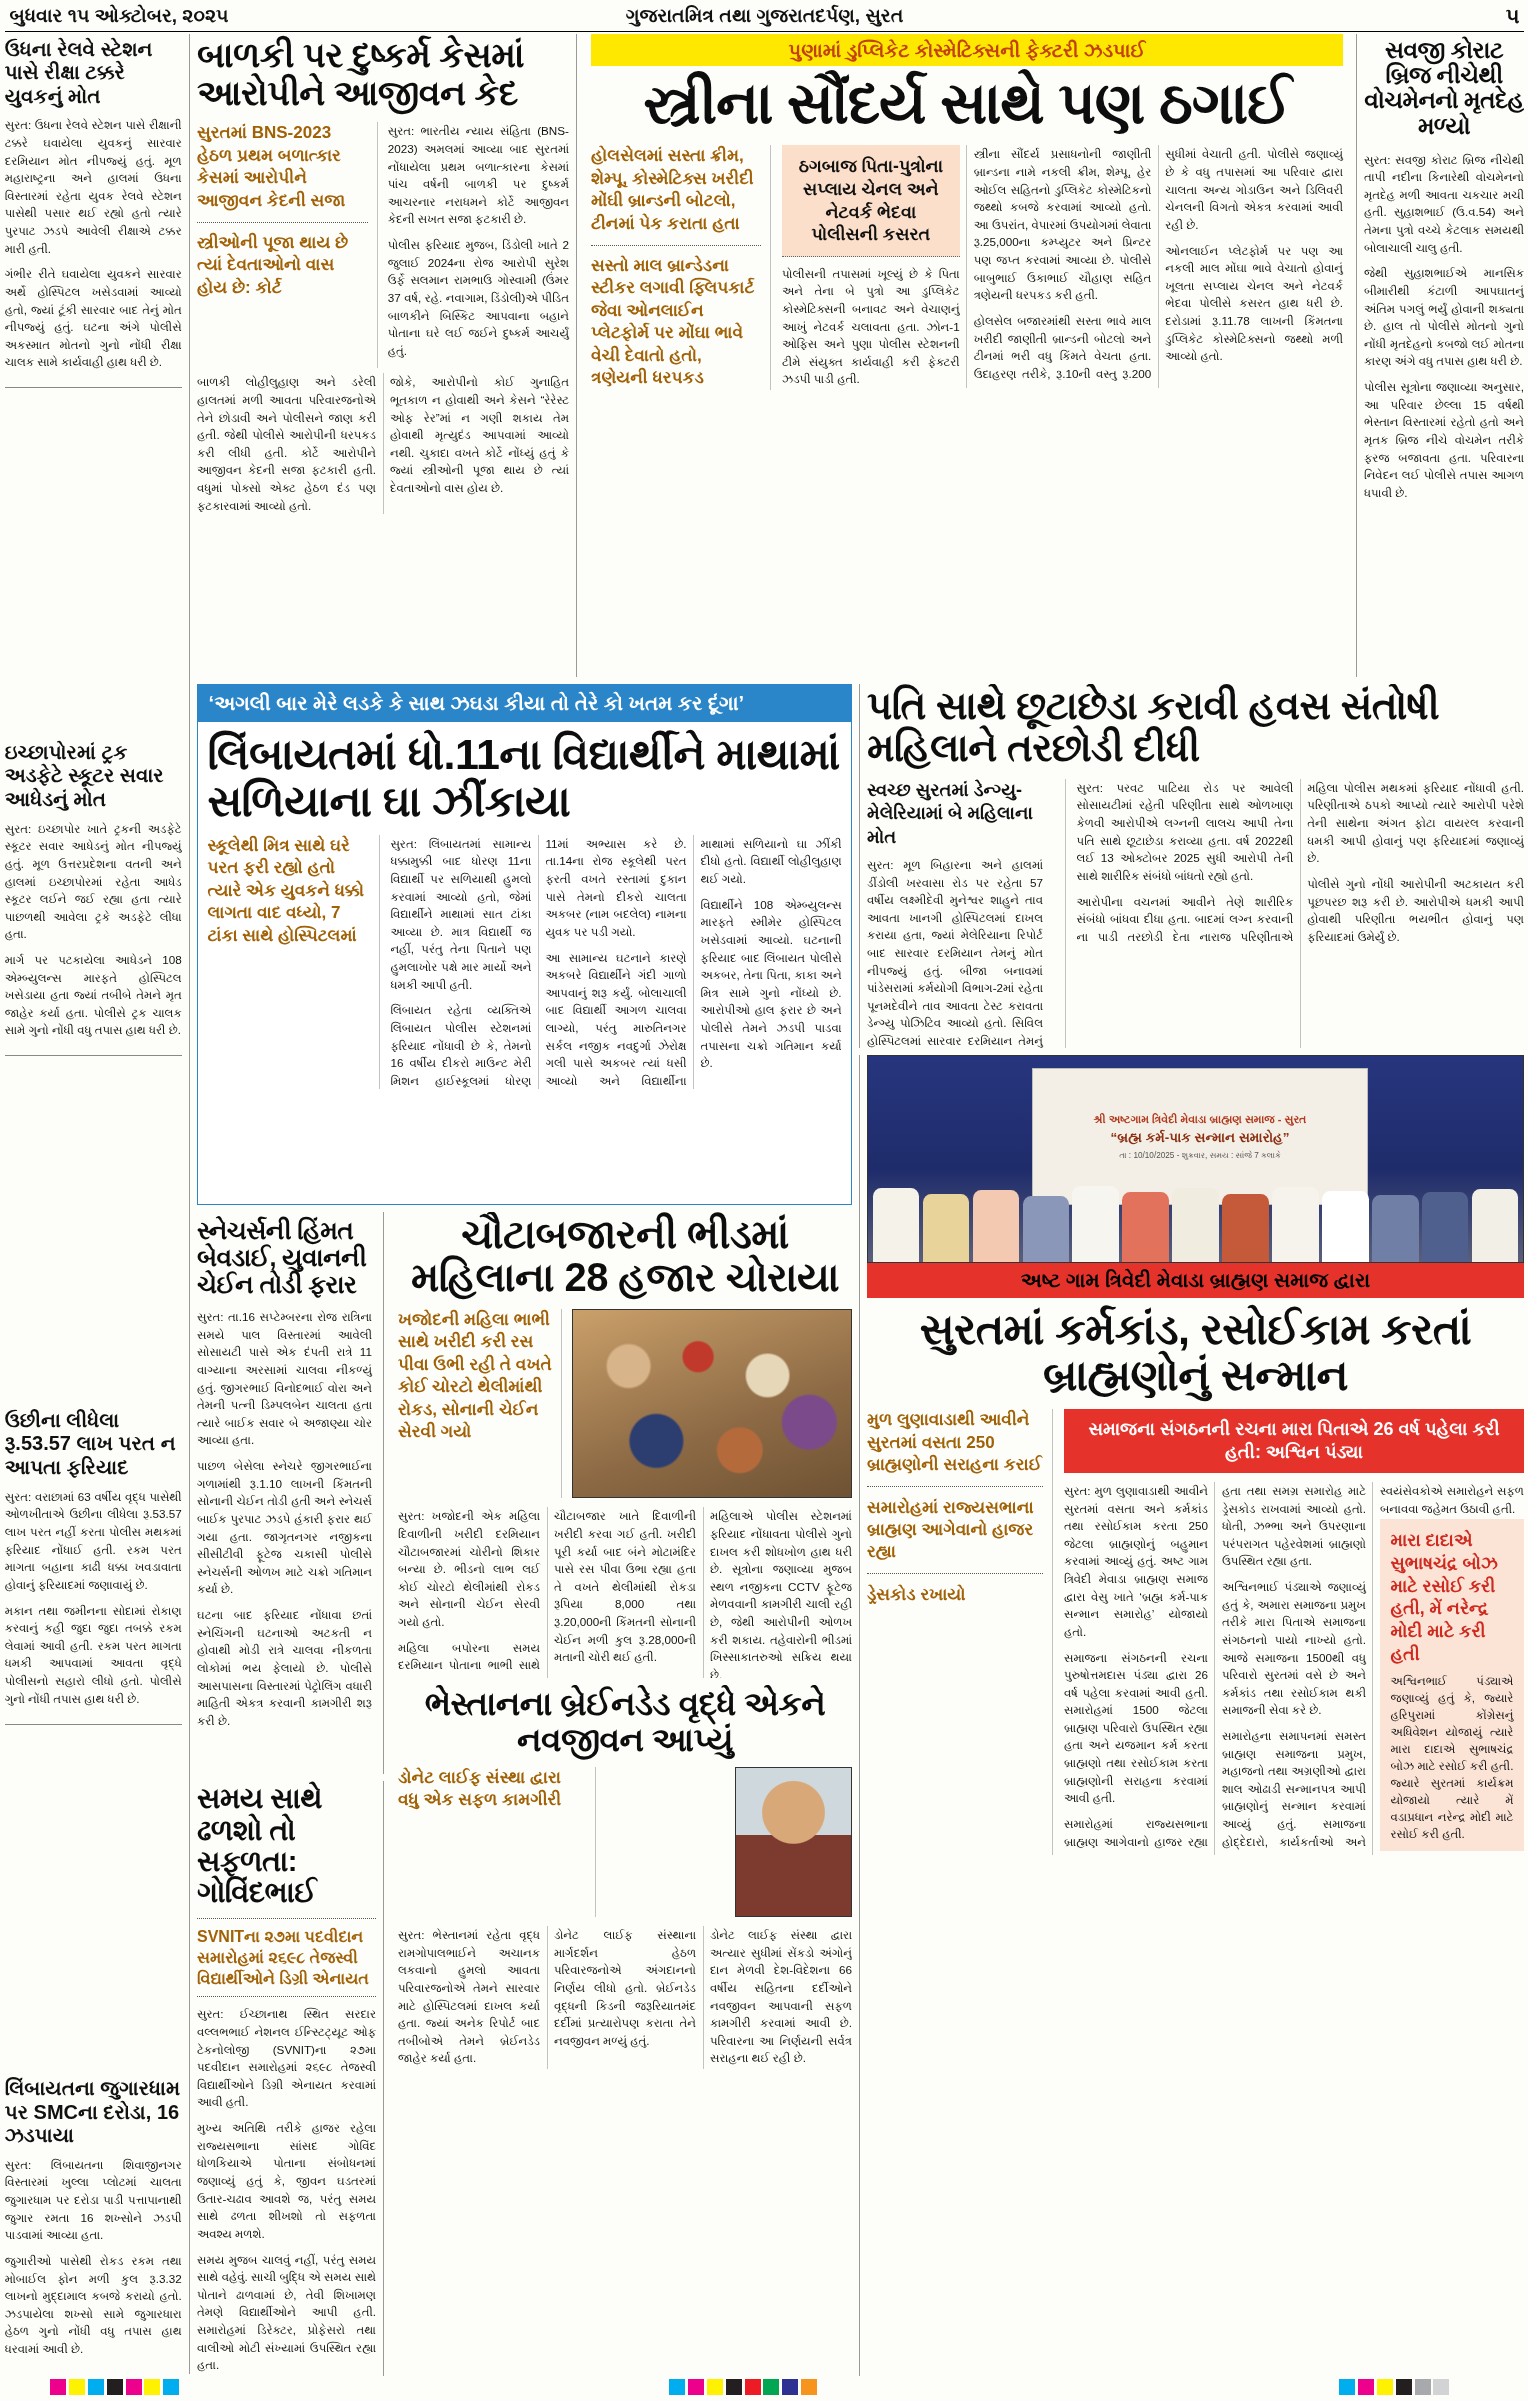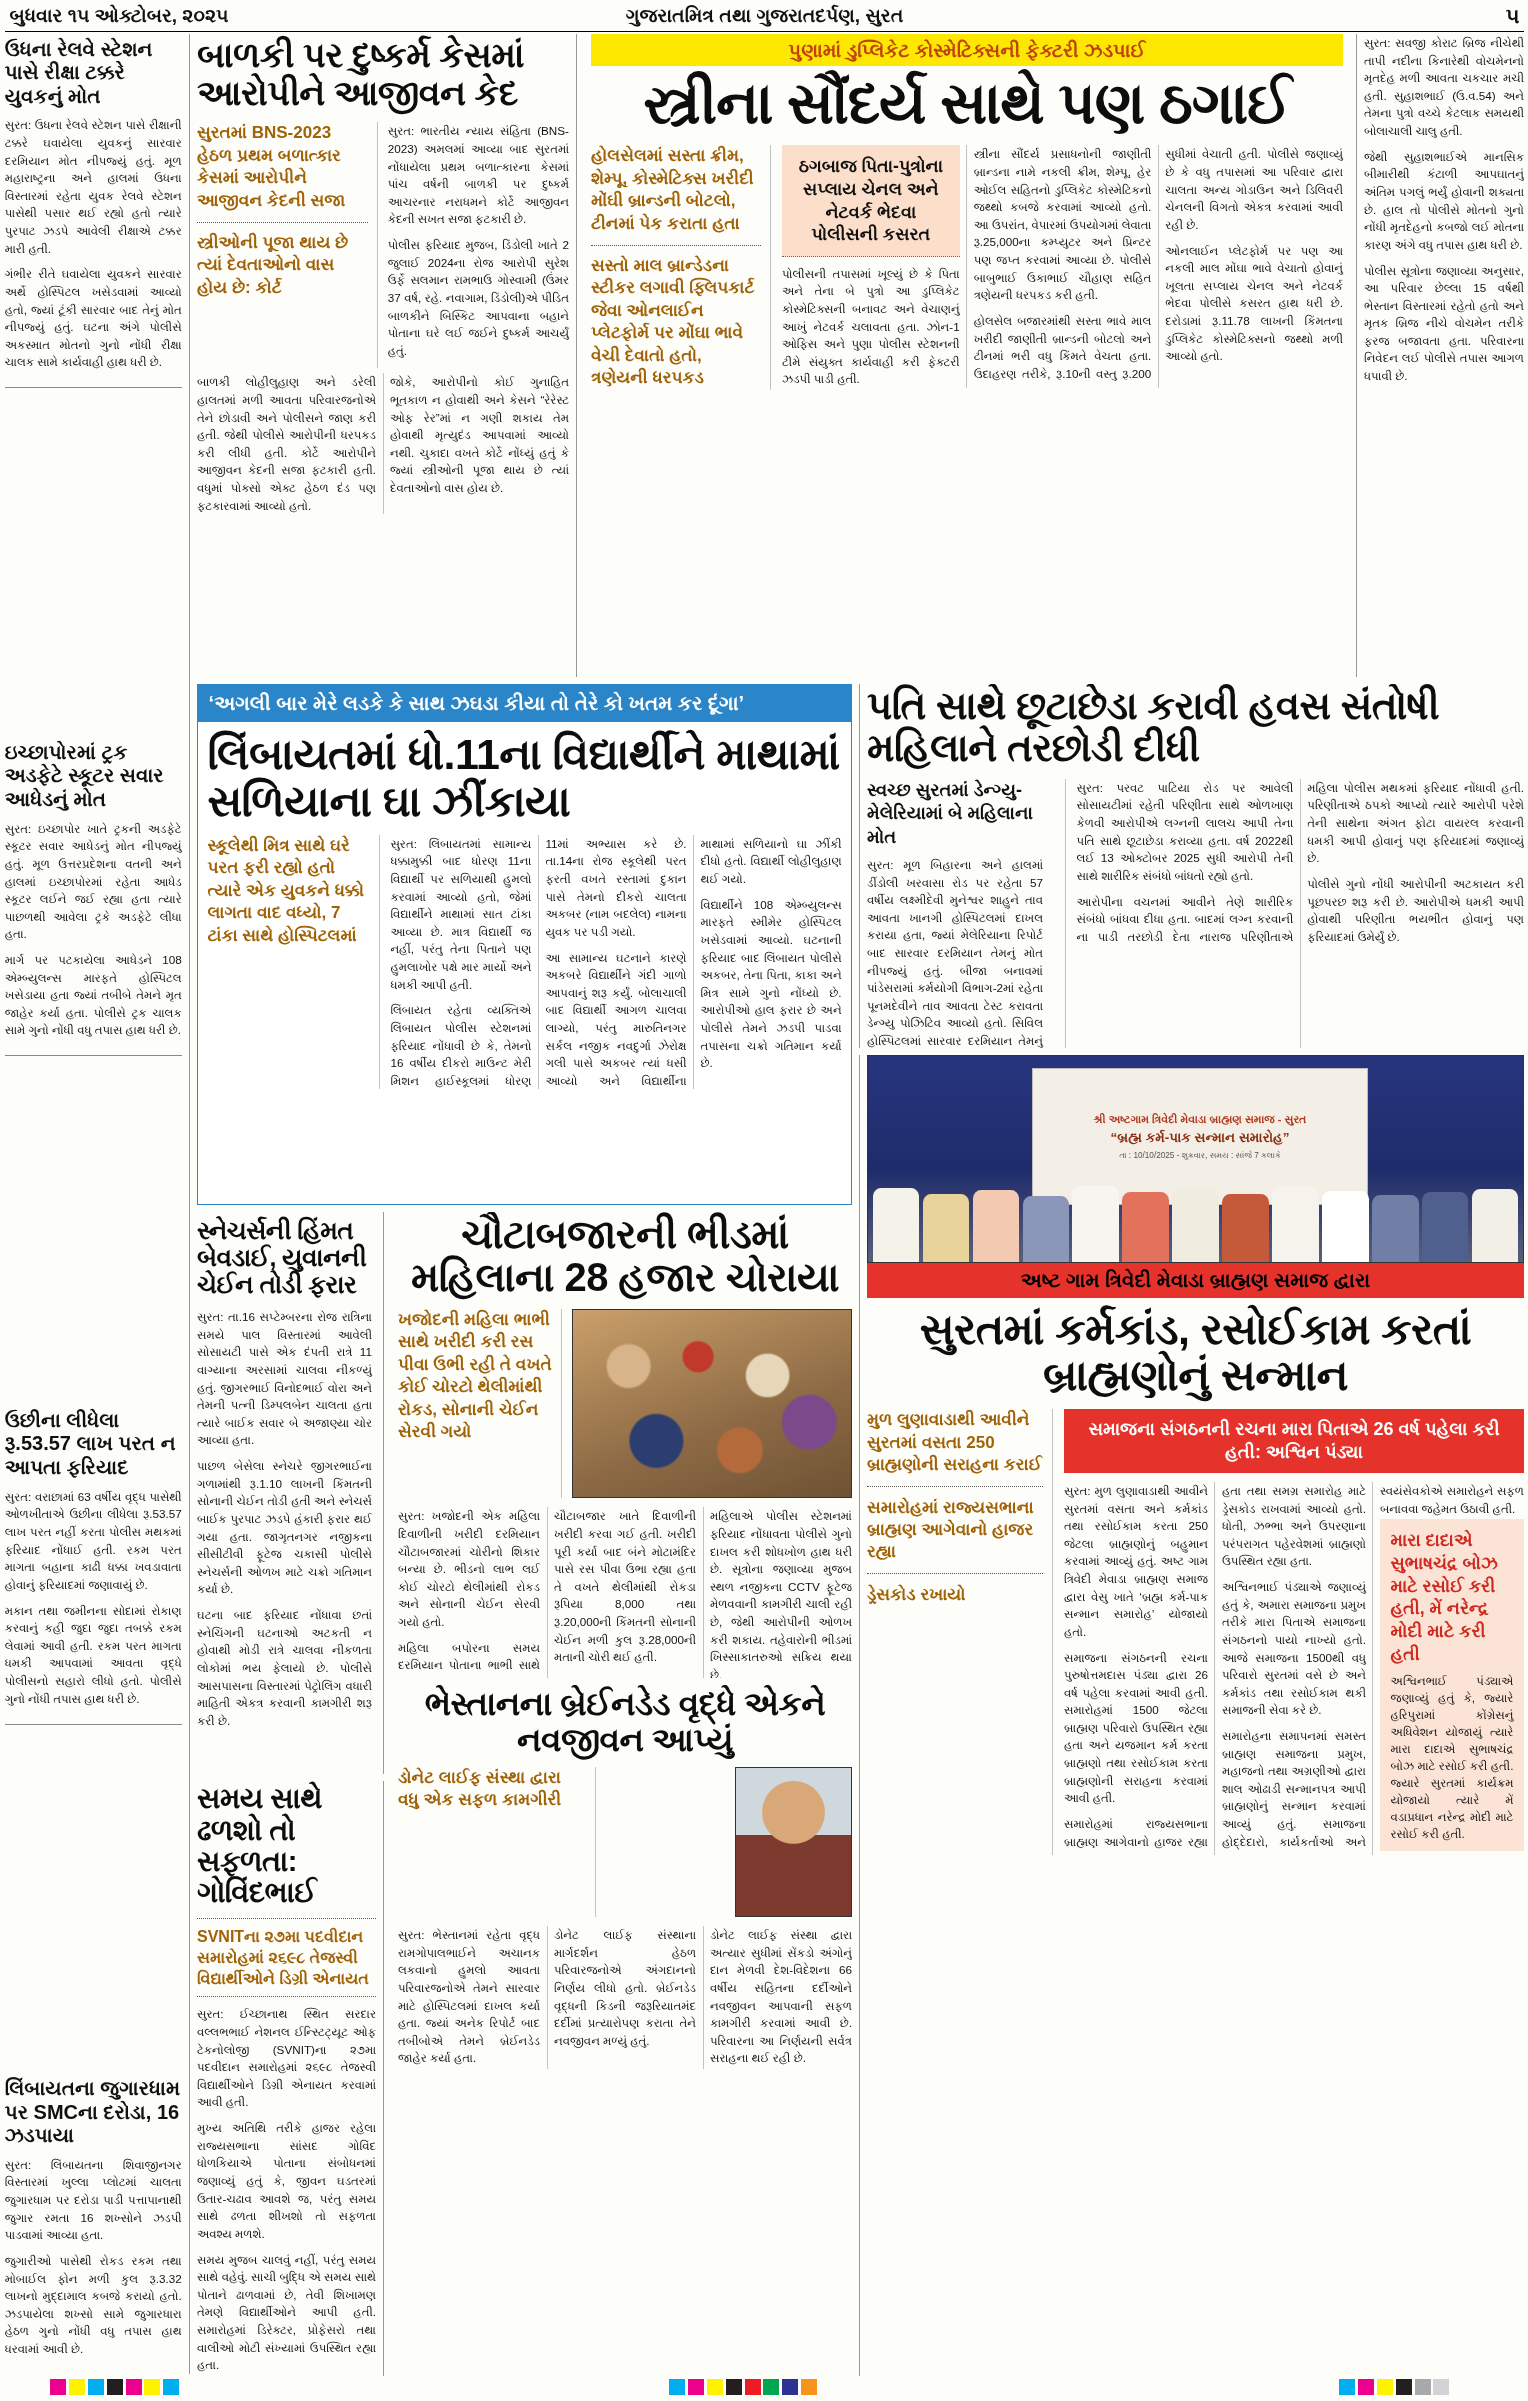--- a/index.html
+++ b/index.html
@@ -188,20 +188,21 @@
               <p class="para">સ્ત્રીના સૌંદર્ય પ્રસાધનોની જાણીતી બ્રાન્ડના નામે નકલી ક્રીમ, શેમ્પૂ, હેર ઓઈલ સહિતનો ડુપ્લિકેટ કોસ્મેટિકનો જથ્થો કબજે કરવામાં આવ્યો હતો. આ ઉપરાંત, વેપારમાં ઉપયોગમાં લેવાતા રૂ.25,000ના કમ્પ્યુટર અને પ્રિન્ટર પણ જપ્ત કરવામાં આવ્યા છે. પોલીસે બાબુભાઈ ઉકાભાઈ ચૌહાણ સહિત ત્રણેયની ધરપકડ કરી હતી.</p>
               <p class="para">હોલસેલ બજારમાંથી સસ્તા ભાવે માલ ખરીદી જાણીતી બ્રાન્ડની બોટલો અને ટીનમાં ભરી વધુ કિંમતે વેચતા હતા. ઉદાહરણ તરીકે, રૂ.10ની વસ્તુ રૂ.200 સુધીમાં વેચાતી હતી. પોલીસે જણાવ્યું છે કે વધુ તપાસમાં આ પરિવાર દ્વારા ચાલતા અન્ય ગોડાઉન અને ડિલિવરી ચેનલની વિગતો એકત્ર કરવામાં આવી રહી છે.</p>
               <p class="para">ઓનલાઈન પ્લેટફોર્મ પર પણ આ નકલી માલ મોંઘા ભાવે વેચાતો હોવાનું ખૂલતા સપ્લાય ચેનલ અને નેટવર્ક ભેદવા પોલીસે કસરત હાથ ધરી છે. દરોડામાં રૂ.11.78 લાખની કિંમતના ડુપ્લિકેટ કોસ્મેટિક્સનો જથ્થો મળી આવ્યો હતો.</p>
             </div>
         </div>
       </div>
     </div>
   </div>
 
   <div id="stR1" class="story">
+    <div class="hl">સવજી કોરાટ બ્રિજ નીચેથી વોચમેનનો મૃતદેહ મળ્યો</div>
     <div>
         <p class="para">સુરત: સવજી કોરાટ બ્રિજ નીચેથી તાપી નદીના કિનારેથી વોચમેનનો મૃતદેહ મળી આવતા ચકચાર મચી હતી. સુહાશભાઈ (ઉ.વ.54) અને તેમના પુત્રો વચ્ચે કેટલાક સમયથી બોલાચાલી ચાલુ હતી.</p>
         <p class="para">જેથી સુહાશભાઈએ માનસિક બીમારીથી કંટાળી આપઘાતનું અંતિમ પગલું ભર્યું હોવાની શક્યતા છે. હાલ તો પોલીસે મોતનો ગુનો નોંધી મૃતદેહનો કબજો લઈ મોતના કારણ અંગે વધુ તપાસ હાથ ધરી છે.</p>
         <p class="para">પોલીસ સૂત્રોના જણાવ્યા અનુસાર, આ પરિવાર છેલ્લા 15 વર્ષથી ભેસ્તાન વિસ્તારમાં રહેતો હતો અને મૃતક બ્રિજ નીચે વોચમેન તરીકે ફરજ બજાવતા હતા. પરિવારના નિવેદન લઈ પોલીસે તપાસ આગળ ધપાવી છે.</p>
       </div>
   </div>
 
   <div id="stD" class="story">
     <div class="qbar">‘અગલી બાર મેરે લડકે કે સાથ ઝઘડા કીયા તો તેરે કો ખતમ કર દૂંગા’</div>
     <div class="inner">

